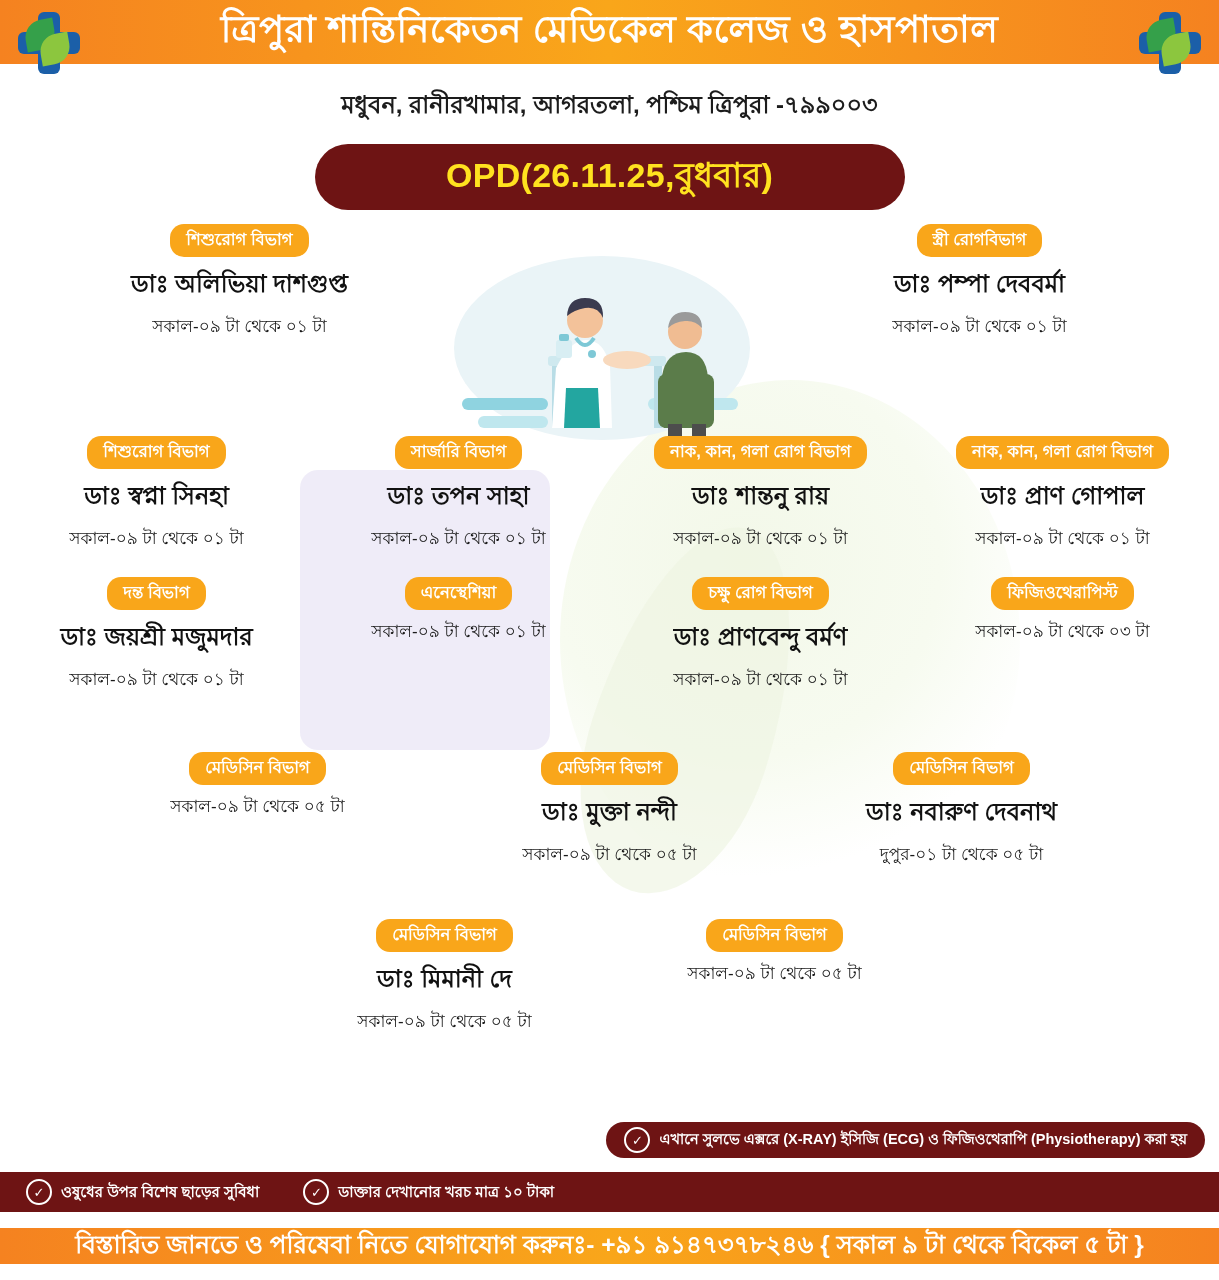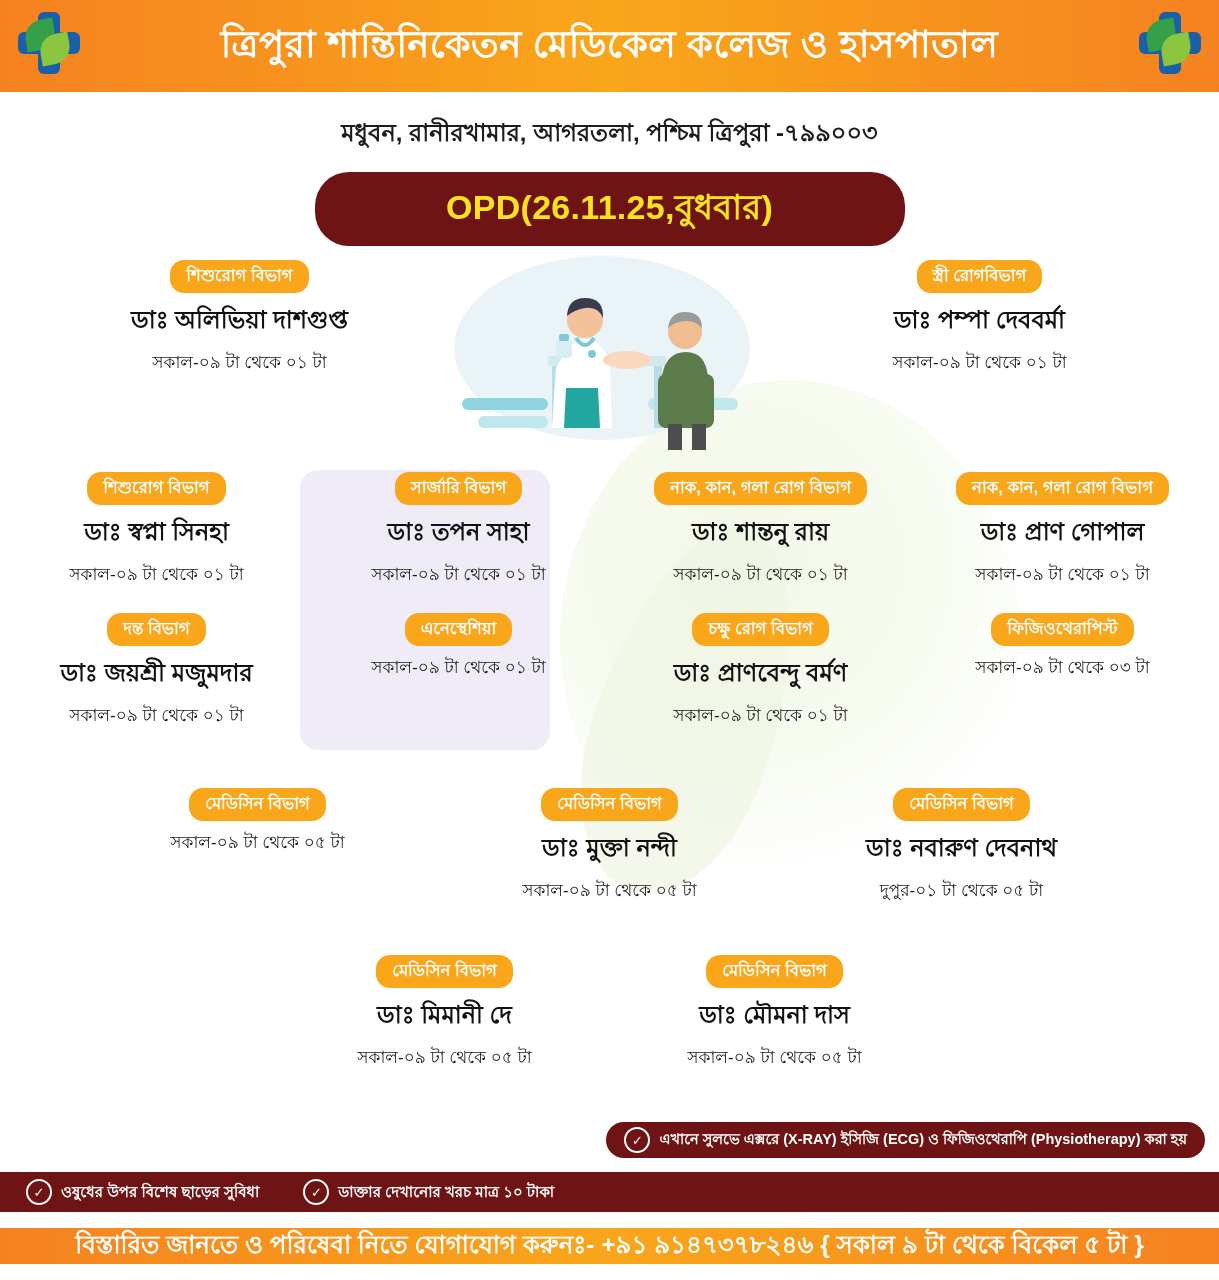--- a/index.html
+++ b/index.html
@@ -38,24 +38,24 @@
     width: 180px; height: 380px;
     background: #eef5e2;
     border-radius: 50% 50% 50% 50% / 60% 60% 40% 40%;
     transform: rotate(18deg);
     opacity: .65;
   }
 
   
   .header-band {
     position: relative;
-    height: 92px;
+    height: 64px;
     background: linear-gradient(90deg, #f58220 0%, #f9a61a 50%, #f58220 100%);
     display: flex;
-    align-items: center;
+    align-items: flex-start;
     justify-content: center;
   }
   .header-title {
     color: #ffffff;
     font-size: 37px;
     font-weight: bold;
     letter-spacing: .5px;
     text-align: center;
     white-space: nowrap;
   }
@@ -95,21 +95,21 @@
     text-align: center;
     font-size: 24px;
     color: #1c1c1c;
     margin-top: 22px;
     font-weight: 600;
   }
 
   .opd-banner {
     margin: 18px auto 0;
     width: 590px;
-    height: 74px;
+    height: 66px;
     background: #6e1414;
     border-radius: 34px;
     display: flex;
     align-items: center;
     justify-content: center;
   }
   .opd-banner span {
     color: #ffe21f;
     font-size: 34px;
     font-weight: bold;
@@ -380,21 +380,20 @@
 
   <div class="row row-5">
     <div class="lead"></div>
     <div class="card">
       <div class="dept-pill">মেডিসিন বিভাগ</div>
       <div class="doctor-name">ডাঃ মিমানী দে</div>
       <div class="timing">সকাল-০৯ টা থেকে ০৫ টা</div>
     </div>
     <div class="card">
       <div class="dept-pill">মেডিসিন বিভাগ</div>
-      <div class="doctor-name">ডাঃ মৌমনা দাস</div>
       <div class="timing">সকাল-০৯ টা থেকে ০৫ টা</div>
     </div>
     <div class="lead"></div>
   </div>
 
 </div>
 
 <div class="note-bar note-xray">
   <span class="tick">✓</span>
   <span>এখানে সুলভে এক্সরে (X-RAY) ইসিজি (ECG) ও ফিজিওথেরাপি (Physiotherapy) করা হয়</span>

